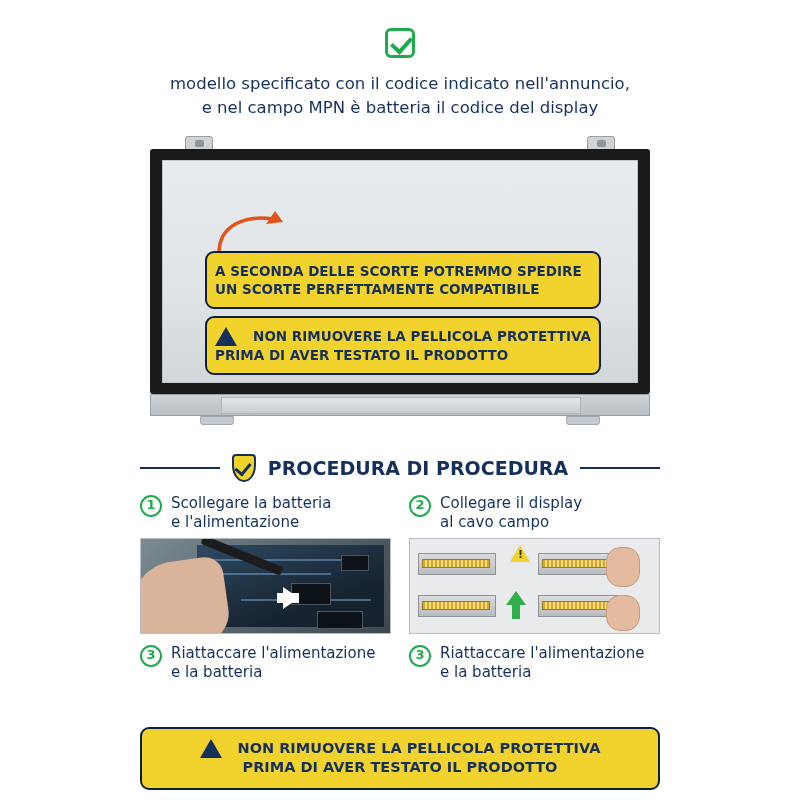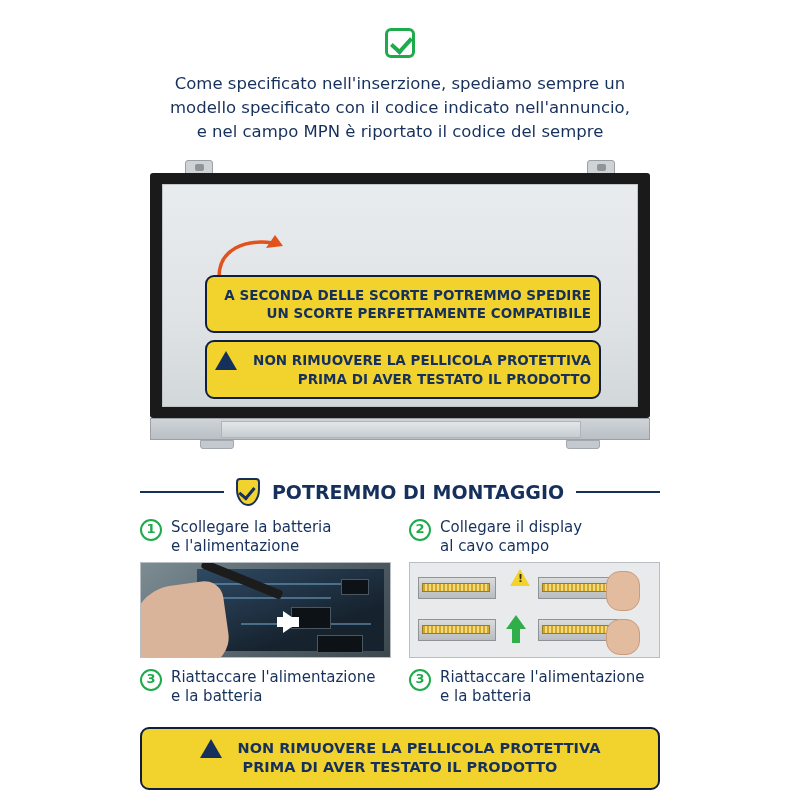--- a/index.html
+++ b/index.html
@@ -104,21 +104,21 @@
     position: absolute;
     left: 52px; top: 48px;
   }
   .yellow-box {
     position: absolute;
     left: 42px;
     width: 396px;
     background: #f2d32e;
     border: 2px solid #0f1e3d;
     border-radius: 9px;
-    text-align: right;
+    text-align: left;
     color: #16305c;
     font-weight: bold;
     font-size: 13.5px;
     line-height: 1.35;
     padding: 9px 8px;
   }
   .yellow-box.box1 { top: 90px; }
   .yellow-box.box2 { top: 155px; }
   .warn-line { display: flex; align-items: center; justify-content: center; gap: 16px; }
   .warn-tri {
@@ -333,23 +333,22 @@
 <body>
 
 <div class="page">
   <div class="inner">
 
     <div class="header-row">
       <div class="check-box"></div>
     </div>
 
     <div class="intro">
-      <div>Come specificato nell'inserzione, spediamo sempre un</div>
       <div>modello specificato con il codice indicato nell'annuncio,</div>
-      <div>e nel campo MPN è riportato il codice del sempre</div>
+      <div>e nel campo MPN è batteria il codice del display</div>
     </div>
 
     <div class="screen-wrap">
       <div class="tab left"></div>
       <div class="tab right"></div>
 
       <div class="panel-outer">
         <div class="panel-inner">
 
           <svg class="arrow-svg" width="70" height="46" viewBox="0 0 70 46">
@@ -376,21 +375,21 @@
       <div class="bottom-strip">
         <div class="inner-metal"></div>
       </div>
       <div class="strip-foot l"></div>
       <div class="strip-foot r"></div>
     </div>
 
     <div class="proc-head">
       <div class="proc-rule"></div>
       <div class="shield"></div>
-      <div class="proc-title">POTREMMO DI MONTAGGIO</div>
+      <div class="proc-title">PROCEDURA DI PROCEDURA</div>
       <div class="proc-rule"></div>
     </div>
 
     <div class="steps">
 
       <div class="step-label">
         <span class="step-num">1</span>
         <span>
           <span>Scollegare la batteria</span><br>
           <span>e l'alimentazione</span>

